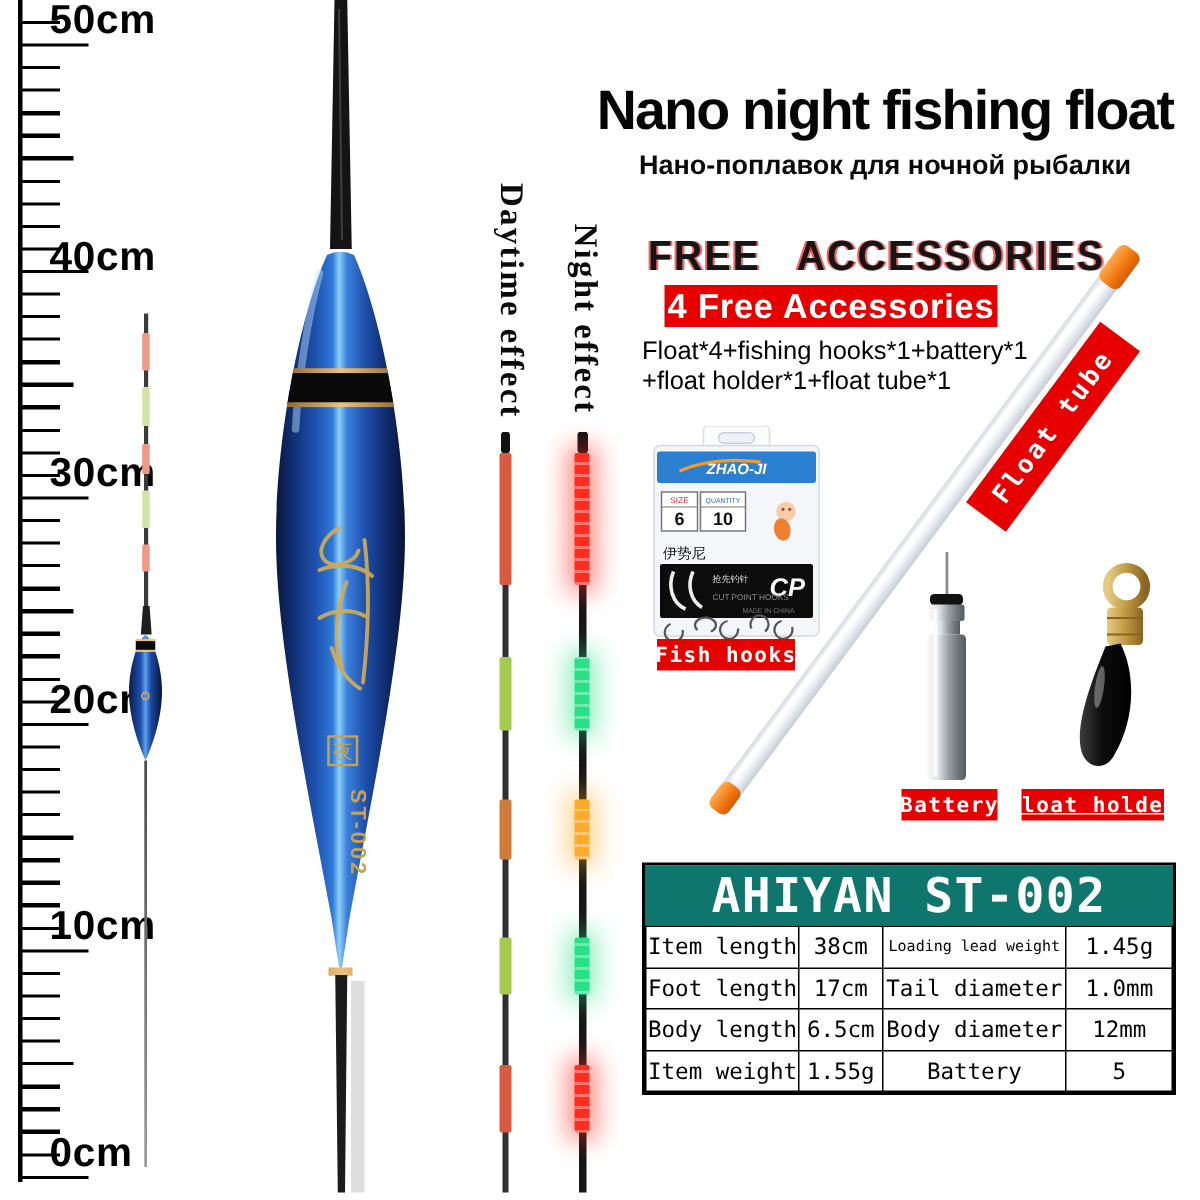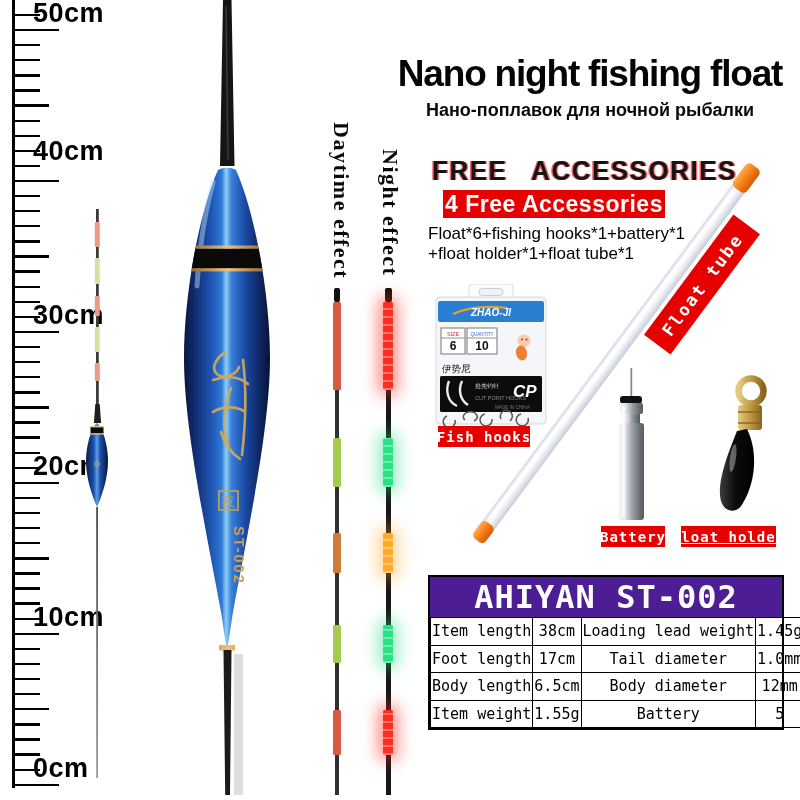--- a/index.html
+++ b/index.html
@@ -65,26 +65,26 @@
   .red-label{position:absolute;background:#e60000;color:#fff;display:flex;align-items:center;
         justify-content:center;font-family:"DejaVu Sans Mono",monospace;font-weight:bold;
         font-size:14px;letter-spacing:1px;z-index:3;white-space:nowrap;}
   #lbl-fish{left:438px;top:426px;width:92px;height:21px;}
   #lbl-battery{left:601px;top:526px;width:64px;height:21px;}
   #lbl-holder{left:681px;top:526px;width:95px;height:21px;text-decoration:underline;}
 
   
   #spec{left:428px;top:575px;width:352px;border:2.5px solid #000;background:#fff;z-index:2;
         font-family:"DejaVu Sans Mono",monospace;}
-  #spec-header{height:40px;background:#4c1d95;color:#fff;display:flex;align-items:center;
+  #spec-header{height:40px;background:#0f766e;color:#fff;display:flex;align-items:center;
         justify-content:center;font-size:32px;font-weight:bold;letter-spacing:1px;transform-origin:center;}
   #spec table{border-collapse:collapse;width:100%;}
   #spec td{border:1.4px solid #000;height:26.5px;text-align:center;font-size:15px;color:#000;
         padding:0 1px;white-space:nowrap;}
-  #spec td.small{font-size:15px;}
+  #spec td.small{font-size:10px;}
   #spec td.c1{width:91px;}#spec td.c2{width:56px;}#spec td.c3{width:121px;}#spec td.c4{width:79px;}
 
   
   svg text{font-family:"Liberation Sans",sans-serif;}
 </style>
 </head>
 <body>
 
 <div id="canvas">
 
@@ -129,21 +129,21 @@
       <div class="tick" style="top: 315.748px; width: 27px;"></div>
       <div class="tick" style="top: 300.656px; width: 27px;"></div>
       <div class="tick" style="top: 285.564px; width: 27px;"></div>
       <div class="tick" style="top: 270.472px; width: 27px;"></div>
       <div class="tick" style="top: 255.38px; width: 36px;"></div>
       <div class="tick" style="top: 240.288px; width: 27px;"></div>
       <div class="tick" style="top: 225.196px; width: 27px;"></div>
       <div class="tick" style="top: 210.104px; width: 27px;"></div>
       <div class="tick" style="top: 195.012px; width: 27px;"></div>
       <div class="tick" style="top: 179.92px; width: 46px;"></div>
-      <div class="ruler-label" style="top: 136px;">40cm</div>
+      <div class="ruler-label" style="top: 156px;">40cm</div>
       <div class="tick" style="top: 164.828px; width: 27px;"></div>
       <div class="tick" style="top: 149.736px; width: 27px;"></div>
       <div class="tick" style="top: 134.644px; width: 27px;"></div>
       <div class="tick" style="top: 119.552px; width: 27px;"></div>
       <div class="tick" style="top: 104.46px; width: 36px;"></div>
       <div class="tick" style="top: 89.368px; width: 27px;"></div>
       <div class="tick" style="top: 74.276px; width: 27px;"></div>
       <div class="tick" style="top: 59.184px; width: 27px;"></div>
       <div class="tick" style="top: 44.092px; width: 27px;"></div>
       <div class="tick" style="top: 29px; width: 46px;"></div>
@@ -236,21 +236,21 @@
       <path d="M223.5,650 L231.5,650 L230,795 L225.2,795 Z" fill="#1b1b1b"></path>
     </g>
   </svg>
 
   <div class="abs" id="title">Nano night fishing float</div>
   <div class="abs" id="subtitle">Нано-поплавок для ночной рыбалки</div>
 
   <div class="abs" id="free-acc">FREE ACCESSORIES</div>
   <div class="abs" id="free-banner">4 Free Accessories</div>
   <div class="abs" id="promo-lines">
-    <div>Float*6+fishing hooks*1+battery*1</div>
+    <div>Float*4+fishing hooks*1+battery*1</div>
     <div>+float holder*1+float tube*1</div>
   </div>
 
   <div class="abs vtext" id="day-label">Daytime effect</div>
   <div class="abs vtext" id="night-label">Night effect</div>
   <div class="rod" id="day-rod">
     <div class="rod-line"></div>
     <div class="rod-cap"></div>
   <div class="seg day" style="top: 14px; height: 88px; background: rgb(216, 90, 64);"></div>
       <div class="seg day" style="top: 150px; height: 49px; background: rgb(164, 202, 80);"></div>

